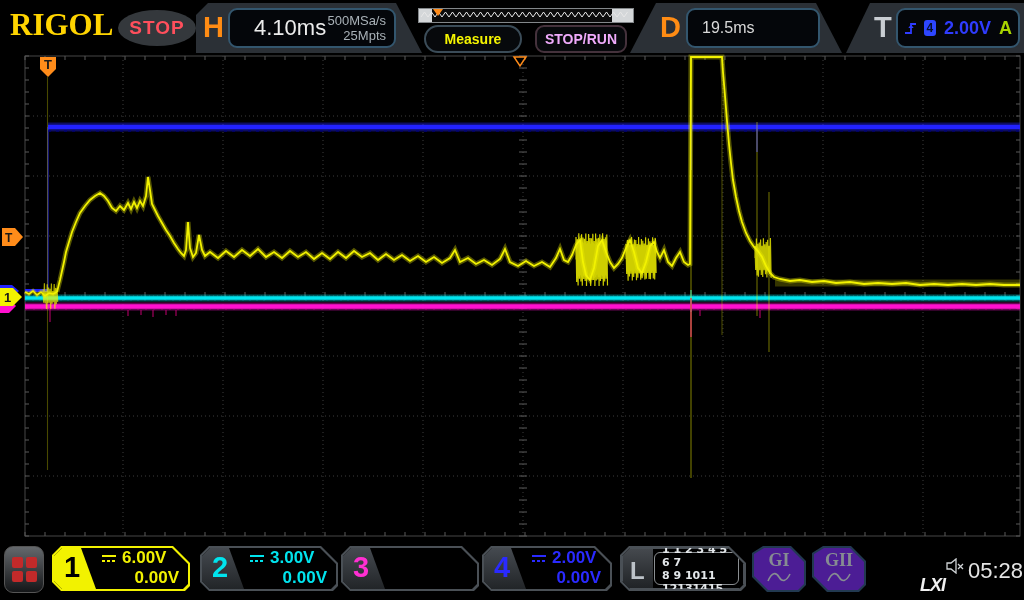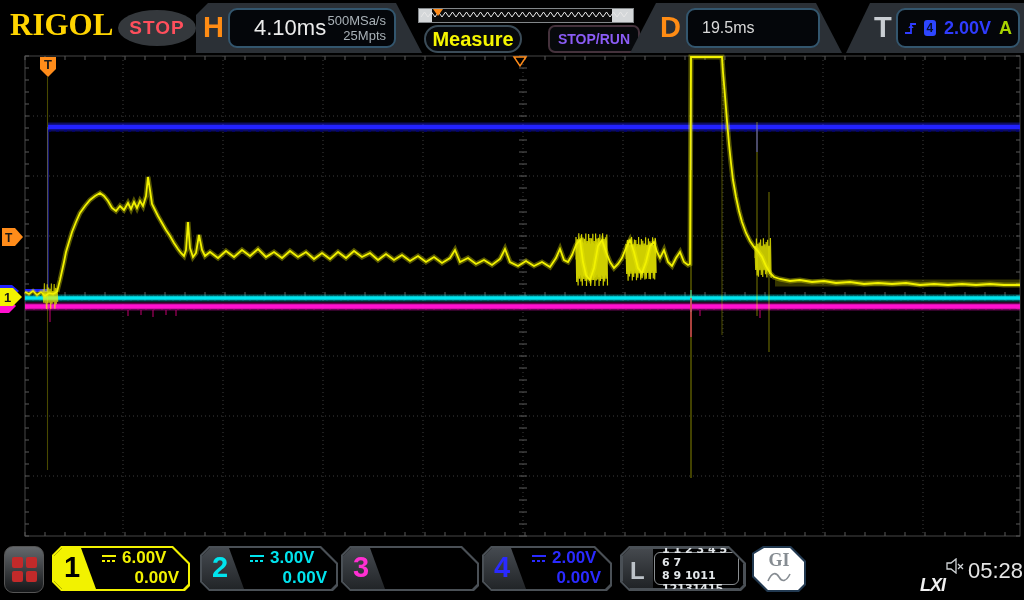--- a/index.html
+++ b/index.html
@@ -20,22 +20,22 @@
   .infobox{position:absolute;top:5px;bottom:5px;background:#04060a;
         border:2px solid #33566e;border-radius:9px;display:flex;align-items:center;}
   #hbox{left:32px;right:26px;}
   #hTimebase{font-size:22px;color:#ececec;margin-left:24px;}
   #hRates{margin-left:auto;text-align:right;padding-right:8px;color:#a9b1b7;
         font-size:13px;line-height:15px;}
   #membar{left:418px;top:8px;width:214px;height:13px;background:#0b0b0b;border:1px solid #83878a;}
   .mcap{position:absolute;top:0;bottom:0;width:13px;background:#d4d7d9;}
   .btn{position:absolute;top:25px;height:24px;background:#07090c;border:2px solid #3b4c58;
        border-radius:9px;display:flex;align-items:center;justify-content:center;font-weight:bold;}
-  #measureBtn{left:424px;width:94px;color:#f5f500;font-size:20px;border-radius:14px;}
-  #stopRunBtn{left:548px;width:88px;color:#8b5cf6;font-size:14px;border-color:#45323c;border-radius:7px;}
+  #measureBtn{left:424px;width:94px;color:#f5f500;font-size:14px;border-radius:14px;}
+  #stopRunBtn{left:535px;width:88px;color:#f0abfc;font-size:14px;border-color:#45323c;}
   #dtab{left:630px;top:3px;width:212px;height:50px;
         clip-path:polygon(26px 0,calc(100% - 26px) 0,100% 100%,0 100%);}
   #dbox{left:56px;right:22px;}
   #dValue{font-size:16px;color:#d9d9d9;margin-left:14px;}
   #ttab{left:846px;top:3px;width:178px;height:50px;
         clip-path:polygon(24px 0,100% 0,100% 100%,0 100%);}
   #ttab .tabletter{color:#c9ced3;}
   #tbox{left:50px;right:4px;padding:0 6px;gap:8px;}
   #trigBadge{width:16px;height:16px;background:#2d46ff;border-radius:3px;color:#05102c;
         font-size:12px;font-weight:bold;display:flex;align-items:center;justify-content:center;}
@@ -64,21 +64,21 @@
   .chrow2{text-align:right;}
   #lbox .chtab{background:linear-gradient(#45494e,#202326);clip-path:none;width:30px;}
   #lLetter{position:absolute;left:7px;top:8px;font-size:24px;font-weight:bold;color:#bcc2c8;}
   #ldigits{position:absolute;left:31px;right:4px;top:3px;bottom:3px;border:1px solid #8a8e91;
         border-radius:6px;background:#000;display:flex;flex-direction:column;
         justify-content:center;padding:0 7px;color:#e3e7ea;
         font-family:"DejaVu Sans",sans-serif;font-size:11px;line-height:13px;font-weight:bold;}
   .genbox{position:absolute;top:6px;width:54px;height:46px;background:#223950;
         clip-path:polygon(11px 0,calc(100% - 15px) 0,100% 15px,100% calc(100% - 7px),
                           calc(100% - 7px) 100%,15px 100%,0 calc(100% - 15px),0 7px);}
-  .geninner{position:absolute;inset:2px;background:#ffffff;
+  .geninner{position:absolute;inset:2px;background:#4c1d95;
         clip-path:polygon(10px 0,calc(100% - 14px) 0,100% 14px,100% calc(100% - 6px),
                           calc(100% - 6px) 100%,14px 100%,0 calc(100% - 14px),0 6px);
         display:flex;flex-direction:column;align-items:center;}
   .genlabel{font-family:"Liberation Serif","DejaVu Serif",serif;font-size:18px;
         color:#868c92;margin-top:2px;font-weight:bold;}
   #lxi{left:920px;top:35px;font-size:18px;font-weight:bold;font-style:italic;
         color:#f0f0f0;letter-spacing:-1px;}
   #clock{left:968px;top:18px;font-size:22px;color:#e4e4e4;}
   #speaker{left:946px;top:18px;}
 </style>
@@ -552,20 +552,28 @@
   </div>
 
   <div class="genbox" style="left:752px;">
     <div class="geninner">
       <span class="genlabel">GI</span>
       <svg width="26" height="13">
         <path d="M2,10 C6,1 10,1 13,6 C16,11 20,11 24,3" fill="none" stroke="#868c92" stroke-width="1.6"></path>
       </svg>
     </div>
   </div>
+  <div class="genbox" style="left:812px;">
+    <div class="geninner">
+      <span class="genlabel">GII</span>
+      <svg width="26" height="13">
+        <path d="M2,10 C6,1 10,1 13,6 C16,11 20,11 24,3" fill="none" stroke="#868c92" stroke-width="1.6"></path>
+      </svg>
+    </div>
+  </div>
 
   <div id="lxi" class="abs">LXI</div>
   <svg id="speaker" class="abs" width="20" height="16">
     <polygon points="1,5 5,5 10,1 10,15 5,11 1,11" fill="none" stroke="#cfd3d6" stroke-width="1.3"></polygon>
     <path d="M12,6 L17,11 M17,6 L12,11" stroke="#cfd3d6" stroke-width="1.3"></path>
   </svg>
   <div id="clock" class="abs">05:28</div>
 </div>
 
 </body></html>

